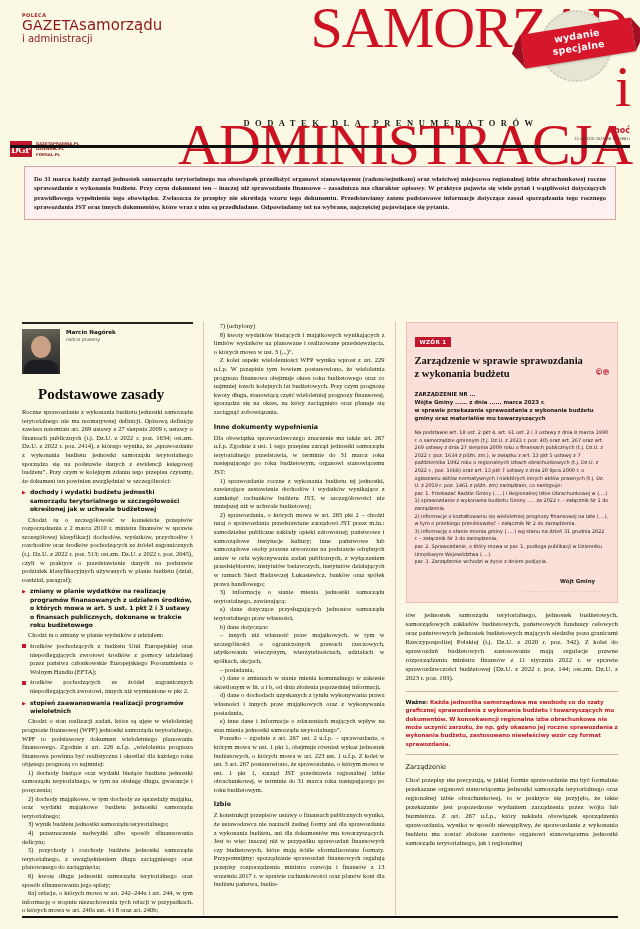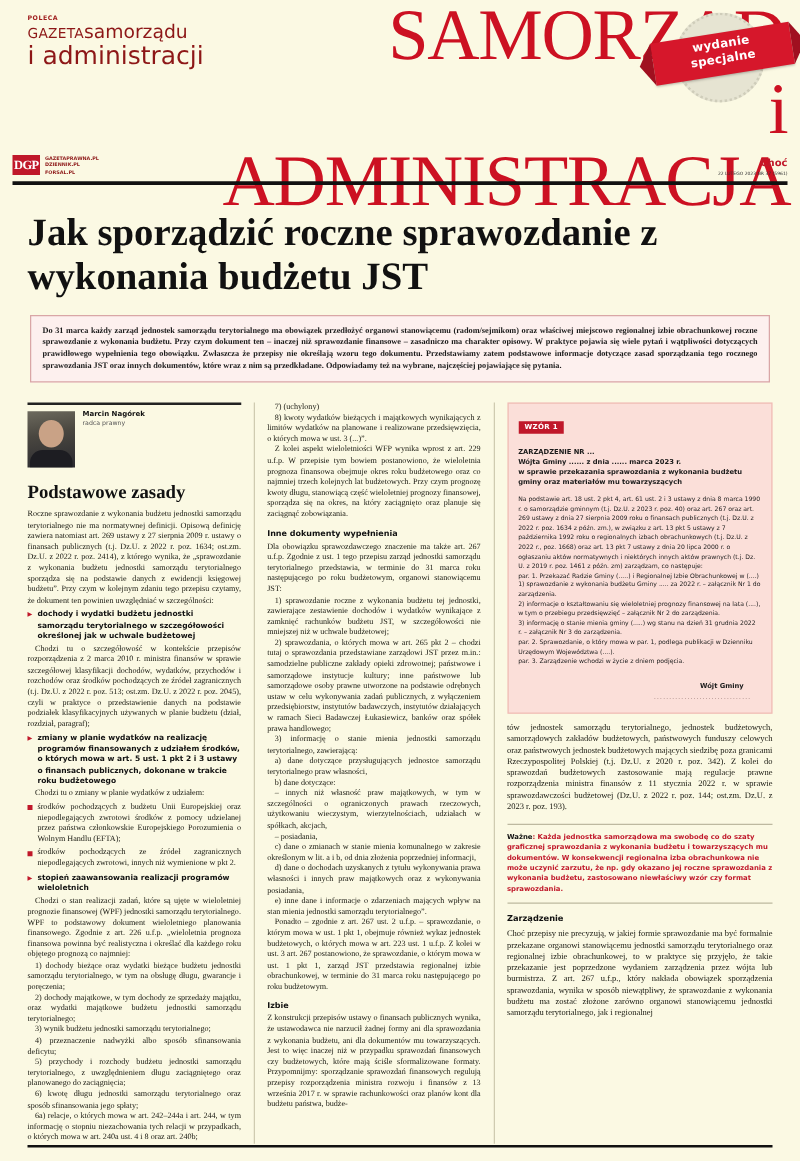--- a/index.html
+++ b/index.html
@@ -12,23 +12,23 @@
   .page { position: relative; width: 640px; height: 929px; background: #fbf9e3; }
 
   
   .masthead { position: relative; height: 152px; padding: 0 12px; }
   .poleca-block {
     position: absolute; left: 22px; top: 12px; width: 150px;
     font-family: "DejaVu Sans", sans-serif;
   }
   .poleca-kicker { font-size: 5px; font-weight: bold; letter-spacing: .4px; color: #9e1b1b; }
   .gazeta-line1 { font-size: 15px; color: #8d1717; line-height: 1.05; white-space: nowrap; }
-  .gazeta-line1 .sm { font-size: 11px; letter-spacing: .2px; text-align: right; }
+  .gazeta-line1 .sm { font-size: 14px; letter-spacing: .2px; text-align: right; }
   .gazeta-line1 .bg { font-weight: normal; }
-  .gazeta-line2 { font-size: 20px; color: #8d1717; line-height: 1.05; }
+  .gazeta-line2 { font-size: 10px; color: #8d1717; line-height: 1.05; }
 
   .big-title {
     position: absolute; left: 150px; top: -2px; right: 6px;
     color: #cc1122; font-family: "Liberation Serif", serif;
     letter-spacing: -1px;
   }
   .bt-1 { font-size: 58px; line-height: 60px; font-weight: normal; text-align: right; padding-right: 6px;}
   .bt-2 { font-size: 58px; line-height: 58px; font-weight: normal; text-align: right; padding-right: 4px; margin-left: 28px;}
 
   .dodatek {
@@ -54,21 +54,21 @@
   .ribbon:before { left: -11px; border-right: 11px solid #a01020; }
   .ribbon:after { right: -11px; border-left: 11px solid #a01020; }
   .ribbon-txt {
     position: absolute; left: 0; right: 0; top: 4px; text-align: center;
     color: #fff; font-family: "DejaVu Sans", sans-serif; font-weight: bold;
     font-size: 9.5px; line-height: 12px; letter-spacing: .2px;
   }
 
   .mast-rule { position: absolute; left: 10px; right: 10px; top: 145px; height: 3px; background: #111; }
 
-  .dgp-block { position: absolute; left: 10px; top: 124px; display: flex; align-items: center; gap: 4px; }
+  .dgp-block { position: absolute; left: 10px; top: 141px; display: flex; align-items: center; gap: 4px; }
   .dgp-logo {
     width: 22px; height: 16px; background: #c0182a; color: #fff;
     font-family: "Liberation Serif", serif; font-size: 10px; font-weight: bold;
     display: flex; align-items: center; justify-content: center; letter-spacing: -.5px;
   }
   .dgp-urls { font-family: "DejaVu Sans", sans-serif; font-size: 3.9px; font-weight: bold; color: #8d1717; line-height: 5.2px; }
 
   .date-block { position: absolute; right: 10px; top: 126px; text-align: right; }
   .day-name { font-family: "DejaVu Sans", sans-serif; font-size: 8px; font-weight: bold; color: #c0182a; }
   .date-line { font-family: "DejaVu Sans", sans-serif; font-size: 3.6px; color: #333; margin-top: 2px; }
@@ -108,21 +108,21 @@
   }
   .avatar:before {
     content:""; position:absolute; left:2px; bottom:0; width:34px; height:14px;
     background:#1d1d22; border-radius:10px 10px 0 0;
   }
   .by-name { font-family: "DejaVu Sans", sans-serif; font-size: 5.6px; font-weight: bold; color: #111; }
   .by-role { font-family: "DejaVu Sans", sans-serif; font-size: 5px; color: #555; margin-top: 1px; }
 
   .sec-head {
     font-family: "Liberation Serif", serif; font-weight: bold;
-    font-size: 15px; line-height: 17px; color: #111; margin: 12px 0 5px 0;
+    font-size: 15px; line-height: 17px; color: #111; margin: 12px 0 5px 16px;
   }
   .sub-head {
     font-family: "DejaVu Sans", sans-serif; font-weight: bold;
     font-size: 6.4px; color: #111; margin: 6px 0 3px 0;
   }
   p.body {
     font-family: "Liberation Serif", serif; font-size: 6.5px; line-height: 8.6px;
     color: #17170f; text-align: justify; text-indent: 6px; margin-bottom: 0;
   }
   p.body.noind { text-indent: 0; }
@@ -185,21 +185,21 @@
     font-family: "DejaVu Sans", sans-serif; font-size: 5.5px; line-height: 8.4px;
     font-weight: bold; color: #c0182a; text-align: left;
   }
   .wazne-label { color: #111; }
 
   .right-body {
     font-family: "Liberation Serif", serif; font-size: 6.8px; line-height: 9px;
     color: #17170f; text-align: justify; margin-top: 7px; text-indent: 0;
   }
   .right-head {
-    font-family: "DejaVu Sans", sans-serif; font-weight: bold;
+    font-family: "DejaVu Sans", sans-serif; font-weight: normal;
     font-size: 6.6px; color: #111; margin: 8px 0 4px 0;
   }
   .bottom-rule { position: absolute; left: 22px; right: 22px; top: 916px; height: 2px; background: #111; }
 </style>
 </head>
 <body>
 
 <div class="page">
 
   <div class="masthead">
@@ -209,20 +209,21 @@
         <span class="sm">GAZETA</span><span class="bg">samorządu</span>
       </div>
       <div class="gazeta-line2">i administracji</div>
     </div>
 
     <div class="big-title">
       <div class="bt-1">SAMORZĄD</div>
       <div class="bt-2">i ADMINISTRACJA</div>
     </div>
 
+    <div class="dodatek">DODATEK DLA PRENUMERATORÓW</div>
 
     <div class="badge-wrap">
       <div class="badge-circle"></div>
       <div class="ribbon">
         <div class="ribbon-txt">
           <div>wydanie</div>
           <div>specjalne</div>
         </div>
       </div>
     </div>
@@ -237,21 +238,20 @@
     </div>
 
     <div class="date-block">
       <div class="day-name">Choć</div>
       <div class="date-line">22 LUTEGO 2023 NR 37 (5961)</div>
     </div>
 
     <div class="mast-rule"></div>
   </div>
 
-  <h1 class="headline">Jak sporządzić roczne sprawozdanie z wykonania budżetu JST</h1>
 
   <div class="lead-box">
     <div class="lead-text">Do 31 marca każdy zarząd jednostek samorządu terytorialnego ma obowiązek przedłożyć organowi stanowiącemu (radom/sejmikom) oraz właściwej miejscowo regionalnej izbie obrachunkowej roczne sprawozdanie z wykonania budżetu. Przy czym dokument ten – inaczej niż sprawozdanie finansowe – zasadniczo ma charakter opisowy. W praktyce pojawia się wiele pytań i wątpliwości dotyczących prawidłowego wypełnienia tego obowiązku. Zwłaszcza że przepisy nie określają wzoru tego dokumentu. Przedstawiamy zatem podstawowe informacje dotyczące zasad sporządzania tego rocznego sprawozdania JST oraz innych dokumentów, które wraz z nim są przedkładane. Odpowiadamy też na wybrane, najczęściej pojawiające się pytania.</div>
   </div>
 
   <div class="cols">
 
     <div class="col">
       <div class="byline">
         <div class="avatar"></div>
@@ -300,20 +300,24 @@
       <p class="body">Ponadto – zgodnie z art. 267 ust. 2 u.f.p. – sprawozdanie, o którym mowa w ust. 1 pkt 1, obejmuje również wykaz jednostek budżetowych, o których mowa w art. 223 ust. 1 u.f.p. Z kolei w ust. 3 art. 267 postanowiono, że sprawozdanie, o którym mowa w ust. 1 pkt 1, zarząd JST przedstawia regionalnej izbie obrachunkowej, w terminie do 31 marca roku następującego po roku budżetowym.</p>
       <div class="sub-head">Izbie</div>
       <p class="body noind">Z konstrukcji przepisów ustawy o finansach publicznych wynika, że ustawodawca nie narzucił żadnej formy ani dla sprawozdania z wykonania budżetu, ani dla dokumentów mu towarzyszących. Jest to więc inaczej niż w przypadku sprawozdań finansowych czy budżetowych, które mają ściśle sformalizowane formaty. Przypomnijmy: sporządzanie sprawozdań finansowych regulują przepisy rozporządzenia ministra rozwoju i finansów z 13 września 2017 r. w sprawie rachunkowości oraz planów kont dla budżetu państwa, budże-</p>
     </div>
 
     <div class="vrule"></div>
 
     <div class="col-wide">
       <div class="wzor-box">
         <span class="wzor-tag">WZÓR 1</span>
+        <div class="wzor-title">
+          <span>Zarządzenie w sprawie sprawozdania z wykonania budżetu</span>
+          <span class="wzor-cc">©℗</span>
+        </div>
         <div class="wzor-sub">
           <div>ZARZĄDZENIE NR ...</div>
           <div>Wójta Gminy ...... z dnia ...... marca 2023 r.</div>
           <div>w sprawie przekazania sprawozdania z wykonania budżetu</div>
           <div>gminy oraz materiałów mu towarzyszących</div>
         </div>
         <div class="wzor-body">
           <div>Na podstawie art. 18 ust. 2 pkt 4, art. 61 ust. 2 i 3 ustawy z dnia 8 marca 1990 r. o samorządzie gminnym (t.j. Dz.U. z 2023 r. poz. 40) oraz art. 267 oraz art. 269 ustawy z dnia 27 sierpnia 2009 roku o finansach publicznych (t.j. Dz.U. z 2022 r. poz. 1634 z późn. zm.), w związku z art. 13 pkt 5 ustawy z 7 października 1992 roku o regionalnych izbach obrachunkowych (t.j. Dz.U. z 2022 r., poz. 1668) oraz art. 13 pkt 7 ustawy z dnia 20 lipca 2000 r. o ogłaszaniu aktów normatywnych i niektórych innych aktów prawnych (t.j. Dz. U. z 2019 r. poz. 1461 z późn. zm) zarządzam, co następuje:</div>
           <div>par. 1. Przekazać Radzie Gminy (.....) i Regionalnej Izbie Obrachunkowej w (....)</div>
           <div>1) sprawozdanie z wykonania budżetu Gminy ..... za 2022 r. – załącznik Nr 1 do zarządzenia.</div>

